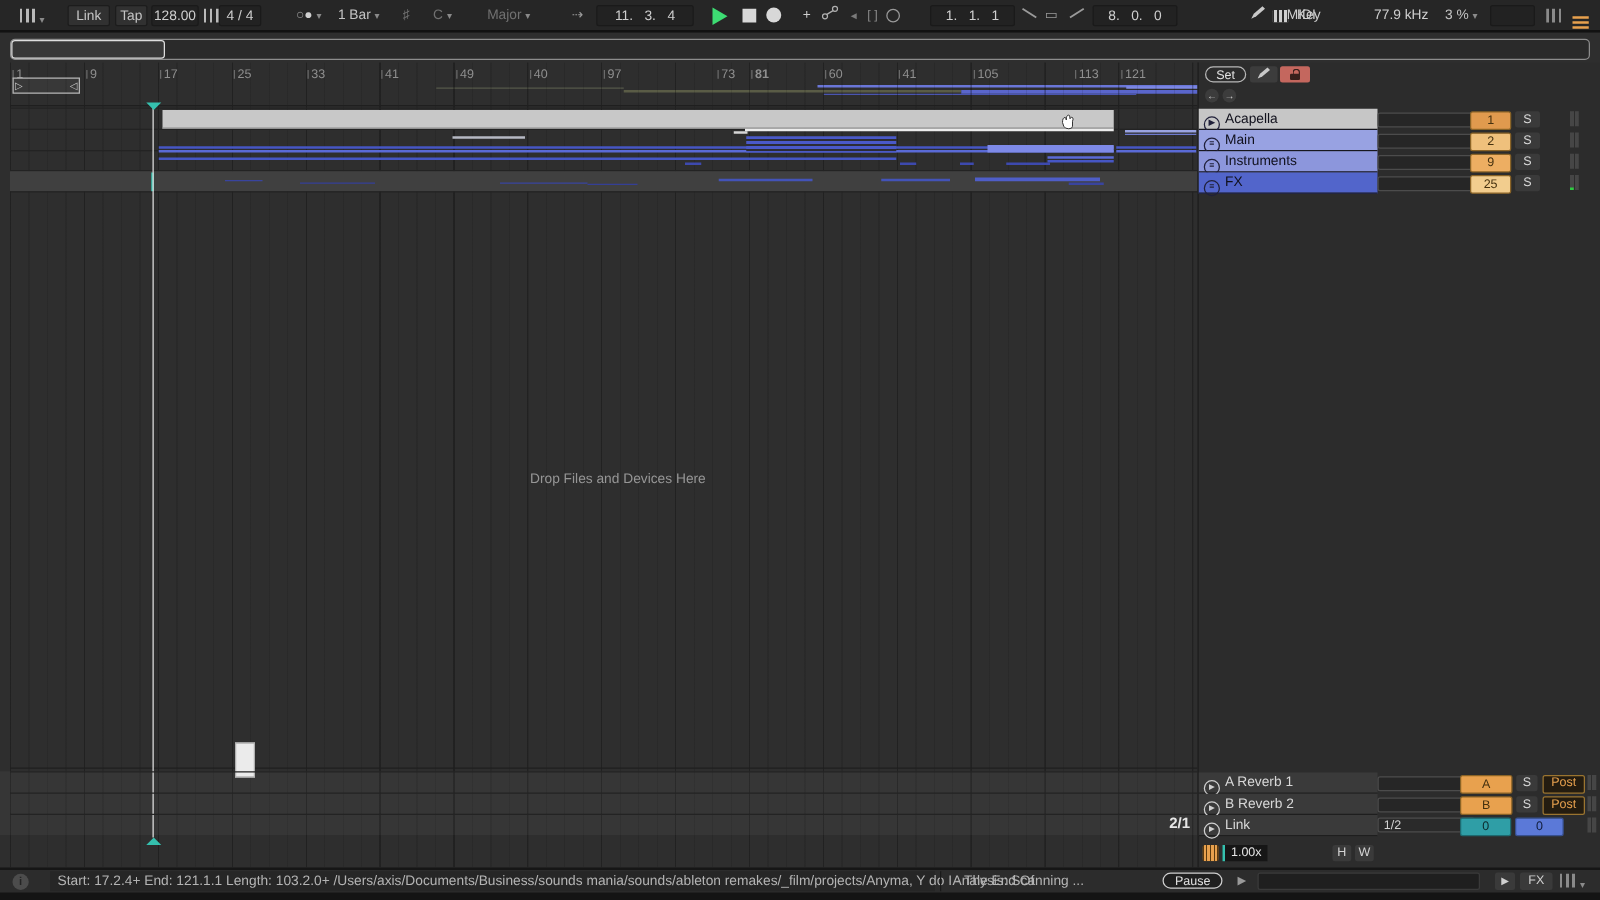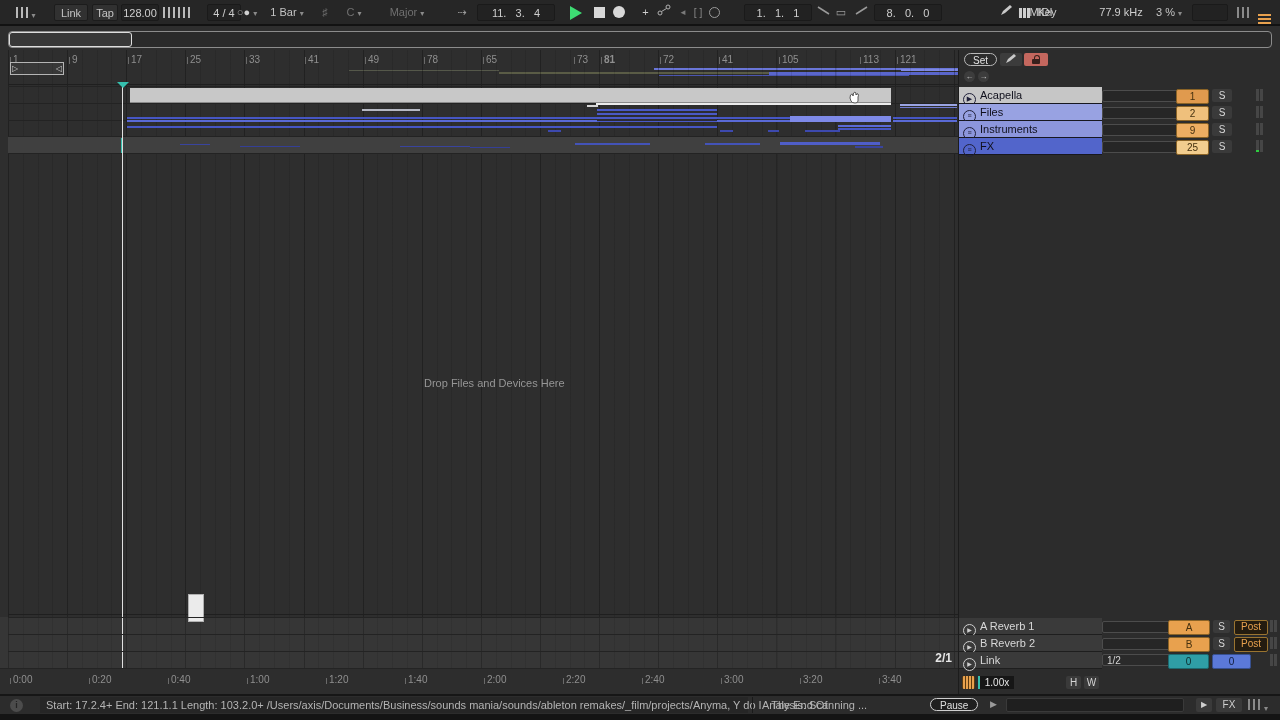--- a/index.html
+++ b/index.html
@@ -74,21 +74,21 @@
 
 <div id="app">
 
   <div id="topbar" class="abs">
     <span class="tb" style="left:6px;width:40px;"><span class="bars-icon"></span> <span class="caret">▾</span></span>
     <span class="tb tb-btn" style="left:54px;width:34px;">Link</span>
     <span class="tb tb-btn" style="left:92px;width:26px;">Tap</span>
     <span class="tb tb-field" style="left:121px;width:38px;">128.00</span>
     <span class="tb" style="left:162px;width:13px;"><span class="bars-icon"></span></span>
     <span class="tb" style="left:177px;width:13px;"><span class="bars-icon"></span></span>
-    <span class="tb tb-field" style="left:207px;width:34px;">4 / 4</span>
+    <span class="tb tb-field" style="left:175px;width:34px;">4 / 4</span>
     <span class="tb" style="left:230px;width:34px;"><span style="color:#9a9a9a;">○</span><span style="color:#d0d0d0;">●</span> <span class="caret">▾</span></span>
     <span class="tb" style="left:266px;width:42px;"><span>1 Bar</span> <span class="caret">▾</span></span>
     <span class="tb dim" style="left:318px;width:14px;">♯</span>
     <span class="tb dim" style="left:334px;width:40px;"><span>C</span> <span class="caret">▾</span></span>
     <span class="tb dim" style="left:378px;width:58px;"><span>Major</span> <span class="caret">▾</span></span>
     <span class="tb" style="left:452px;width:20px;color:#9a9a9a;">⇢</span>
     <span class="tb tb-field pre" style="left:477px;width:78px;">11.   3.   4</span>
     <span class="tb" style="left:567px;width:18px;"><span class="tri-play"></span></span>
     <span class="tb" style="left:591px;width:16px;"><span class="sq-stop"></span></span>
     <span class="tb" style="left:611px;width:16px;"><span class="cir-rec"></span></span>
@@ -137,25 +137,25 @@
   <div id="grid" class="abs"></div>
 
   <div class="abs" style="left:0;top:50px;width:958px;height:34px;">
       <span class="bar-num" style="left: 10px;">1</span>
       <span class="bar-num" style="left: 69px;">9</span>
       <span class="bar-num" style="left: 128px;">17</span>
       <span class="bar-num" style="left: 187px;">25</span>
       <span class="bar-num" style="left: 246px;">33</span>
       <span class="bar-num" style="left: 305px;">41</span>
       <span class="bar-num" style="left: 365px;">49</span>
-      <span class="bar-num" style="left: 424px;">78</span>
-      <span class="bar-num" style="left: 483px;">65</span>
+      <span class="bar-num" style="left: 424px;">40</span>
+      <span class="bar-num" style="left: 483px;">97</span>
       <span class="bar-num" style="left: 542px; padding-left: 32px;">73</span>
       <span class="bar-num" style="left: 601px; font-weight: bold;">81</span>
-      <span class="bar-num" style="left: 660px;">72</span>
+      <span class="bar-num" style="left: 660px;">60</span>
       <span class="bar-num" style="left: 719px;">41</span>
       <span class="bar-num" style="left: 779px;">105</span>
       <span class="bar-num" style="left: 860px;">113</span>
       <span class="bar-num" style="left: 897px;">121</span>
     </div>
   <div class="abs" style="left:10px;top:62px;width:54px;height:13px;border:1px solid #b5b5b5;background:rgba(255,255,255,0.05);color:#c5c5c5;font-size:8px;line-height:12px;">
       <span style="float:left;margin-left:1px;">▷</span>
       <span style="float:right;margin-right:1px;">◁</span>
     </div>
   <div class="abs" style="left:8px;top:84px;width:950px;height:1px;background:#1f1f1f;"></div>
@@ -208,54 +208,40 @@
   <div class="abs" style="left:846px;top:90px;"><svg width="16" height="16">
         <path d="M4 8 q0-4 2-4 q1 0 1 2 q0-4 2-4 q1 0 1 3 q1-2 2-1 q1 1 0 3 l0 4 q0 2-3 2 q-3 0-4-2 z" fill="#fff" stroke="#333" stroke-width="0.8"></path>
       </svg></div>
 
   <div class="abs" style="left:0;top:617px;width:958px;height:51px;background:rgba(255,255,255,0.04);"></div>
   <div class="rowline" style="top:617px;"></div>
   <div class="rowline" style="top:634px;"></div>
   <div class="rowline" style="top:651px;"></div>
   <div class="abs" style="left:870px;top:651px;width:82px;text-align:right;font-weight:bold;font-size:12px;color:#e6e6e6;">2/1</div>
 
-  <div class="abs" style="left:0;top:668px;width:958px;height:26px;background:#2d2d2d;border-top:1px solid #242424;">
-      <span class="time-num" style="left: 10px;">0:00</span>
-      <span class="time-num" style="left: 89px;">0:20</span>
-      <span class="time-num" style="left: 168px;">0:40</span>
-      <span class="time-num" style="left: 247px;">1:00</span>
-      <span class="time-num" style="left: 326px;">1:20</span>
-      <span class="time-num" style="left: 405px;">1:40</span>
-      <span class="time-num" style="left: 484px;">2:00</span>
-      <span class="time-num" style="left: 563px;">2:20</span>
-      <span class="time-num" style="left: 642px;">2:40</span>
-      <span class="time-num" style="left: 721px;">3:00</span>
-      <span class="time-num" style="left: 800px;">3:20</span>
-      <span class="time-num" style="left: 879px;">3:40</span>
-    </div>
 
   <div id="rpanel" class="abs"></div>
   <span class="abs" style="left:964px;top:53px;height:13px;line-height:13px;padding:0 8px;border:1px solid #b8b8b8;border-radius:8px;color:#e3e3e3;font-size:10px;">Set</span>
   <span class="abs" style="left:1000px;top:53px;width:22px;height:13px;background:#3c3c3c;border-radius:2px;text-align:center;"><svg width="11" height="10">
         <polygon points="0,10 2,6 8,1 10,3 4,8" fill="#c9c9c9"></polygon>
       </svg></span>
   <span class="abs" style="left:1024px;top:53px;width:24px;height:13px;background:#c4675e;border-radius:2px;">
       <span class="lock-shackle"></span>
       <span class="lock-body"></span>
     </span>
   <span class="abs" style="left:964px;top:71px;width:11px;height:11px;background:#3c3c3c;border-radius:50%;text-align:center;font-size:8px;line-height:11px;color:#cfcfcf;">←</span>
   <span class="abs" style="left:978px;top:71px;width:11px;height:11px;background:#3c3c3c;border-radius:50%;text-align:center;font-size:8px;line-height:11px;color:#cfcfcf;">→</span>
 
   <div class="trk-name" style="top: 87px; background: rgb(198, 198, 198);"><span class="trk-icon">▶</span><span>Acapella</span></div>
   <div class="trk-box" style="top:90px;"></div>
   <div class="num-btn" style="top: 89px; background: rgb(224, 154, 78);">1</div>
   <div class="s-btn" style="top:89px;">S</div>
   <div class="meter" style="top:89px;"></div>
 
-  <div class="trk-name" style="top: 104px; background: rgb(152, 162, 226);"><span class="trk-icon">≡</span><span>Files</span></div>
+  <div class="trk-name" style="top: 104px; background: rgb(152, 162, 226);"><span class="trk-icon">≡</span><span>Main</span></div>
   <div class="trk-box" style="top:107px;"></div>
   <div class="num-btn" style="top: 106px; background: rgb(239, 192, 124);">2</div>
   <div class="s-btn" style="top:106px;">S</div>
   <div class="meter" style="top:106px;"></div>
 
   <div class="trk-name" style="top: 121px; background: rgb(140, 150, 220);"><span class="trk-icon">≡</span><span>Instruments</span></div>
   <div class="trk-box" style="top:124px;"></div>
   <div class="num-btn" style="top: 123px; background: rgb(237, 174, 98);">9</div>
   <div class="s-btn" style="top:123px;">S</div>
   <div class="meter" style="top:123px;"></div>

